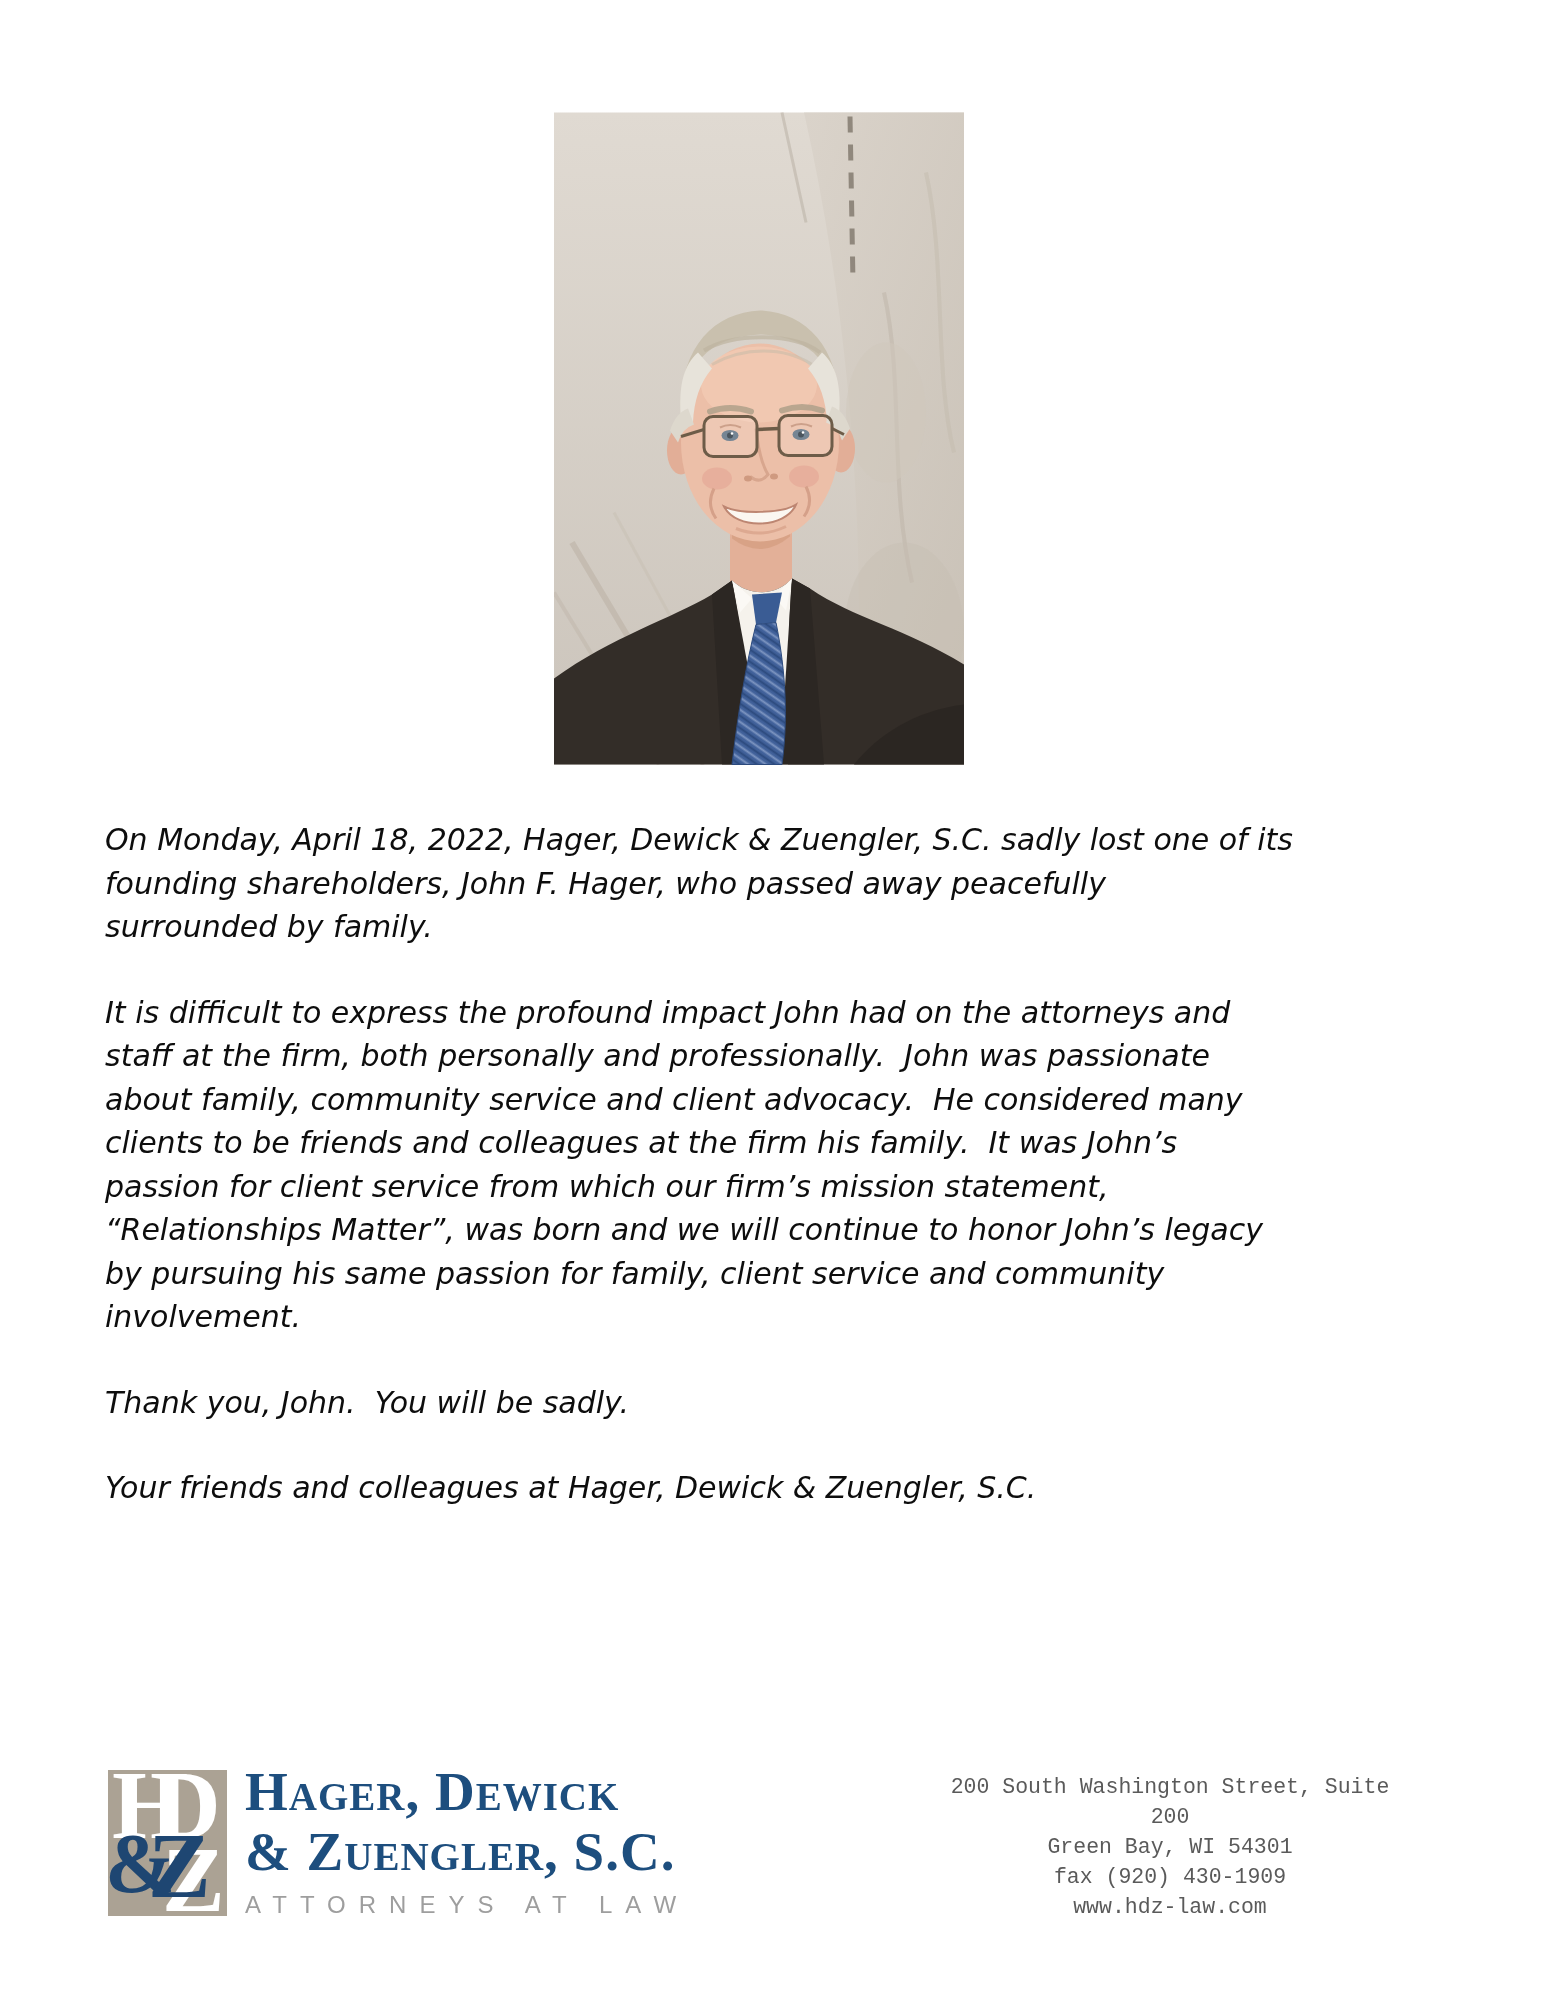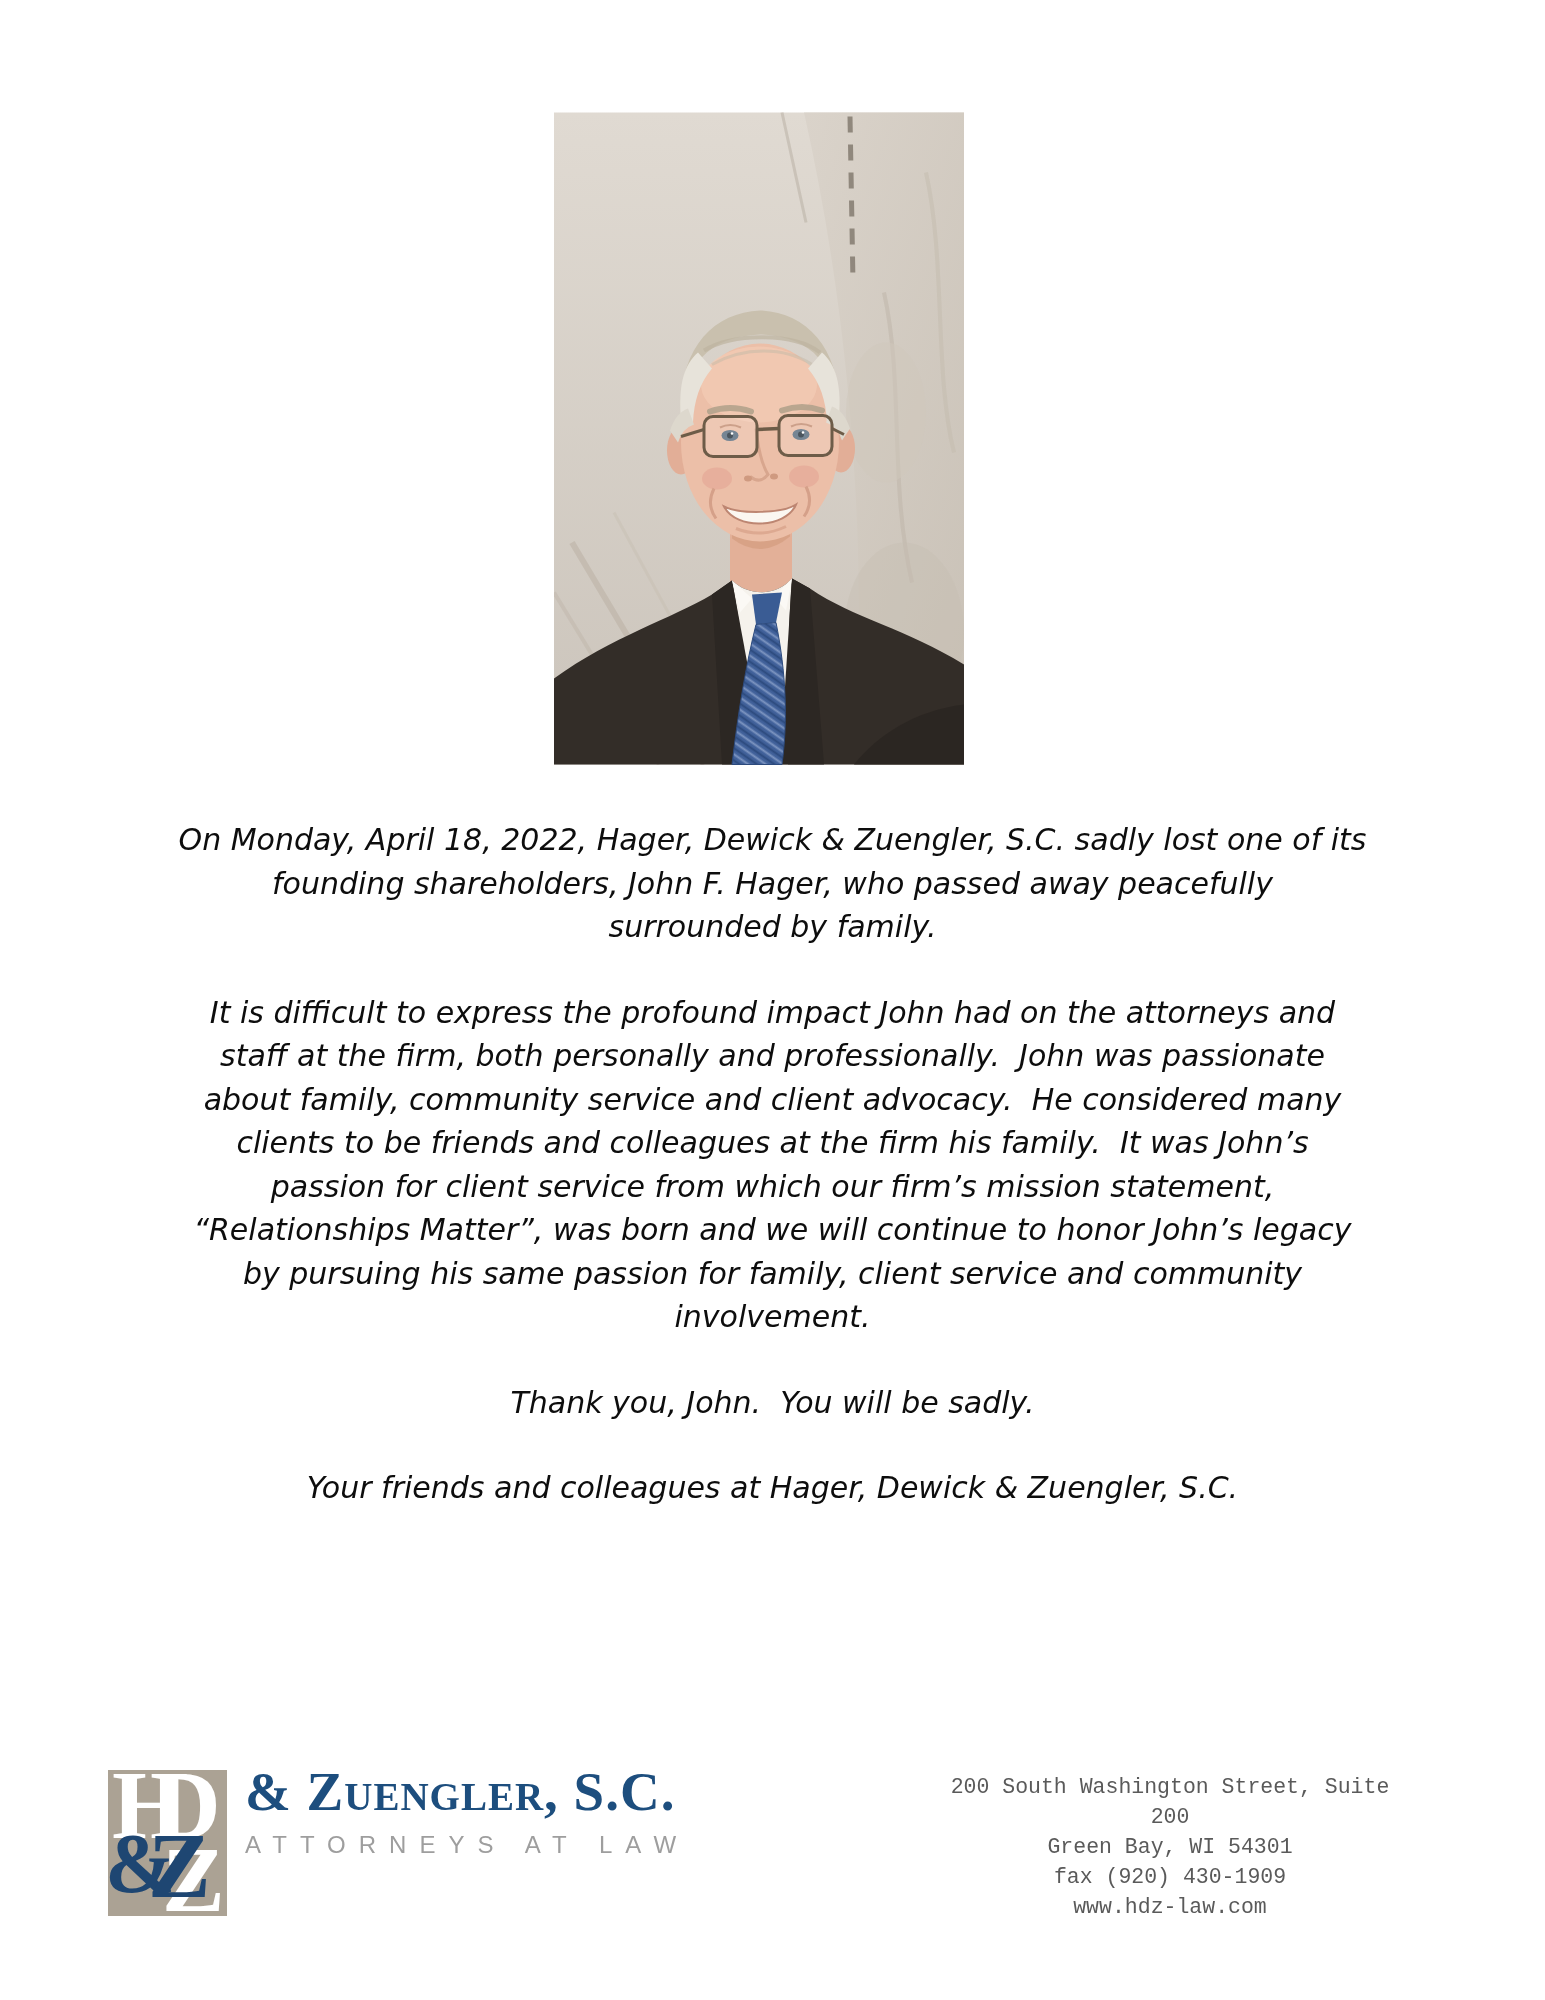--- a/index.html
+++ b/index.html
@@ -9,21 +9,21 @@
   }
 
   
   .portrait { position:absolute; left:554px; top:112px; width:410px; height:653px; }
   .portrait svg { display:block; width:100%; height:100%; }
 
   
   .letter {
     position:absolute; left:105px; top:818px; width:1335px;
     font-family:"DejaVu Sans", sans-serif; font-style:italic;
-    font-size:30px; line-height:43.5px; color:#0d0d0d; text-align:center;
+    font-size:30px; line-height:43.5px; color:#0d0d0d; text-align:left;
   }
   .letter p { margin:0 0 42px 0; white-space:pre-wrap; }
 
   
   .brand { position:absolute; left:108px; top:1770px; display:flex; align-items:flex-start; }
   .monogram { position:relative; width:119px; height:146px; background:#aba294; flex:none; }
   .mg {
     position:absolute; font-family:"Liberation Serif", serif; font-weight:700;
     line-height:1;
   }
@@ -165,20 +165,21 @@
 
     <div class="brand">
       <div class="monogram">
         <span class="mg mg-h">H</span>
         <span class="mg mg-d">D</span>
         <span class="mg mg-zw">Z</span>
         <span class="mg mg-amp">&amp;</span>
         <span class="mg mg-z">Z</span>
       </div>
       <div class="brand-text">
+        <div class="brand-line">Hager, Dewick</div>
         <div class="brand-line">&amp; Zuengler, S.C.</div>
         <div class="brand-tagline">ATTORNEYS AT LAW</div>
       </div>
     </div>
 
     <address class="contact" style="font-style:normal;">
       <div class="contact-line">200 South Washington Street, Suite 200</div>
       <div class="contact-line">Green Bay, WI 54301</div>
       <div class="contact-line">fax (920) 430-1909</div>
       <div class="contact-line">www.hdz-law.com</div>

